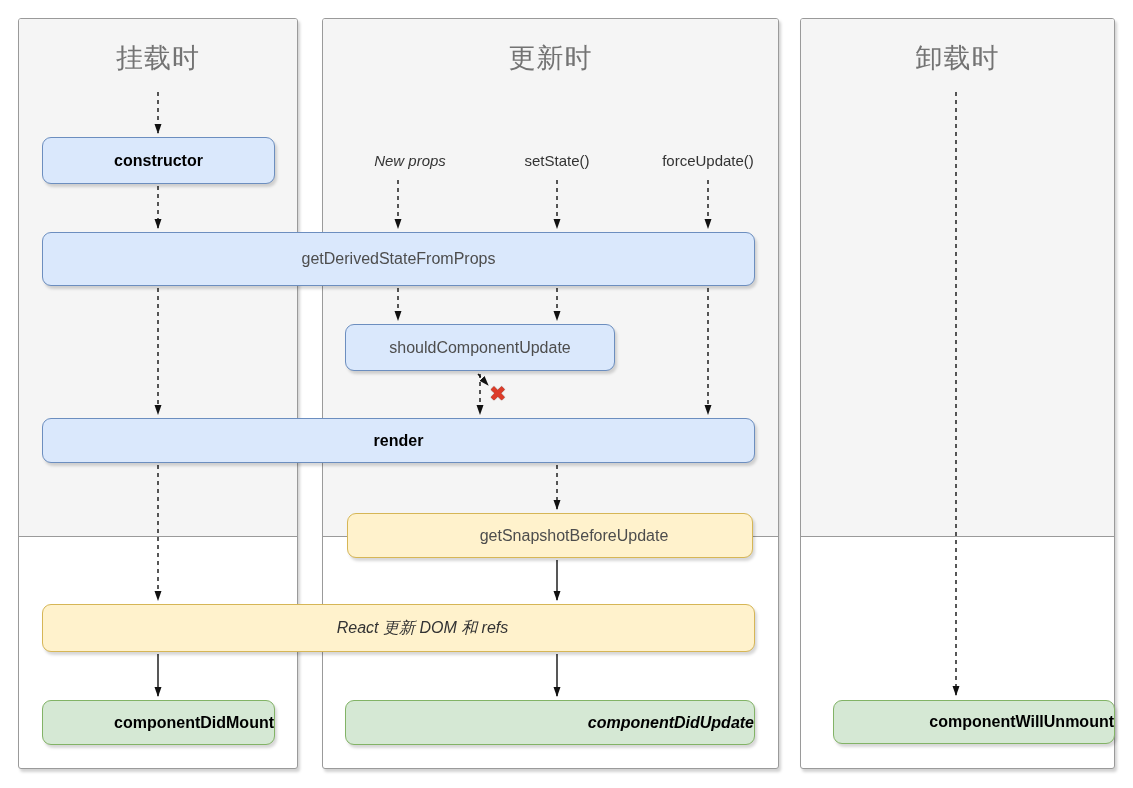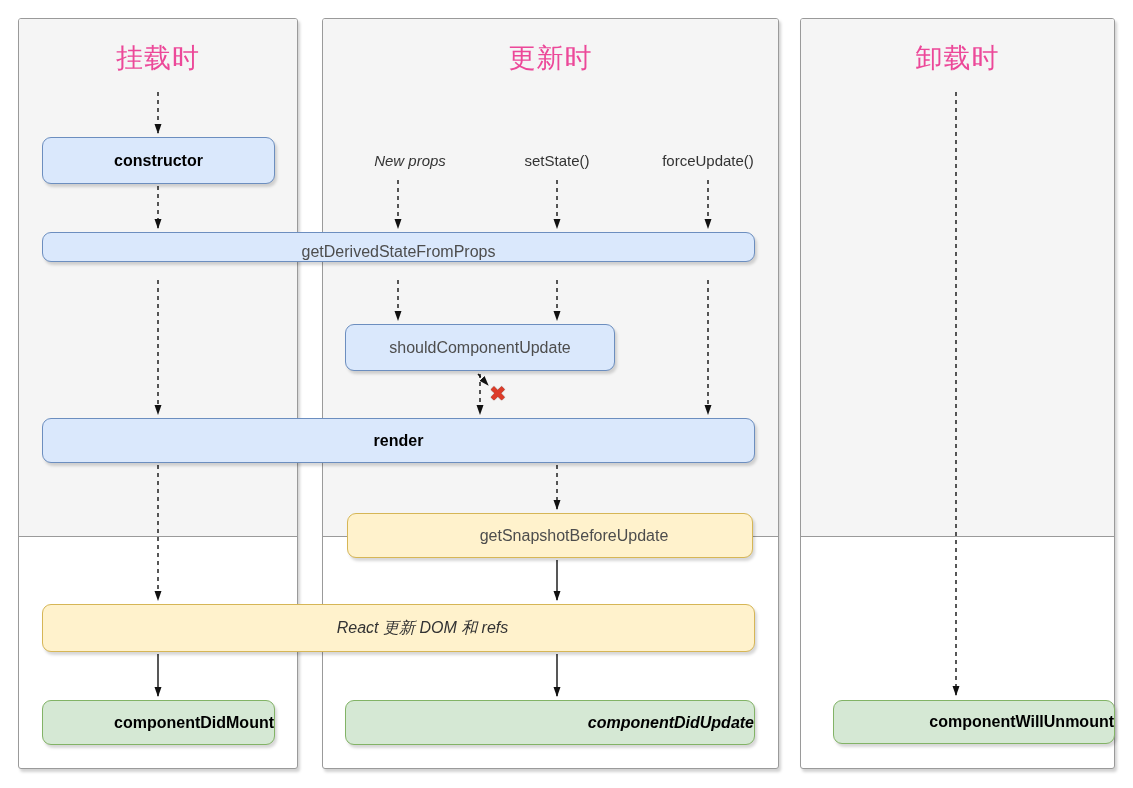--- a/index.html
+++ b/index.html
@@ -22,21 +22,21 @@
     position:absolute;left:0;right:0;top:0;height:517px;
     background:#f5f5f5;border-bottom:1px solid #9a9a9a;
     border-radius:2px 2px 0 0;
   }
   #panel-mount{left:18px;width:280px;}
   #panel-update{left:322px;width:457px;}
   #panel-unmount{left:800px;width:315px;}
   
   .col-title{
     position:absolute;top:40px;
-    text-align:center;color:#ec4899;
+    text-align:center;color:#737373;
     font-size:27px;letter-spacing:1px;
     z-index:4;
   }
   #title-mount{left:18px;width:280px;}
   #title-update{left:322px;width:457px;}
   #title-unmount{left:800px;width:315px;}
   
   .trigger{
     position:absolute;top:152px;z-index:4;
     font-size:15px;color:#333;text-align:center;
@@ -55,21 +55,21 @@
     font-size:16px;
     box-shadow:2px 3px 3px rgba(0,0,0,0.16);
   }
   .lc-blue  {background:#dae8fc;border-color:#6c8ebf;}
   .lc-yellow{background:#fff2cc;border-color:#d6b656;padding-left:48px;}
   .lc-green {background:#d5e8d4;border-color:#82b366;justify-content:flex-end;}
   .lc-bold  {font-weight:bold;color:#000;}
   .lc-plain {color:#4d4d4d;}
   .lc-italic{font-style:italic;color:#333;}
   #box-constructor {left:42px; top:137px;width:233px;height:47px;}
-  #box-gdsfp       {left:42px; top:232px;width:713px;height:30px;align-items:flex-end;}
+  #box-gdsfp       {left:42px; top:232px;width:713px;height:54px;}
   #box-scu         {left:345px;top:324px;width:270px;height:47px;}
   #box-render      {left:42px; top:418px;width:713px;height:45px;}
   #box-gsbu        {left:347px;top:513px;width:406px;height:45px;}
   #box-react-dom   {left:42px; top:604px;width:713px;height:48px;}
   #box-cdm         {left:42px; top:700px;width:233px;height:45px;}
   #box-cdu         {left:345px;top:700px;width:410px;height:45px;font-style:italic;}
   #box-cwu         {left:825px;top:700px;width:282px;height:44px;margin-left:8px;}
   
   #cancel-x{
     position:absolute;left:489px;top:383px;z-index:4;

